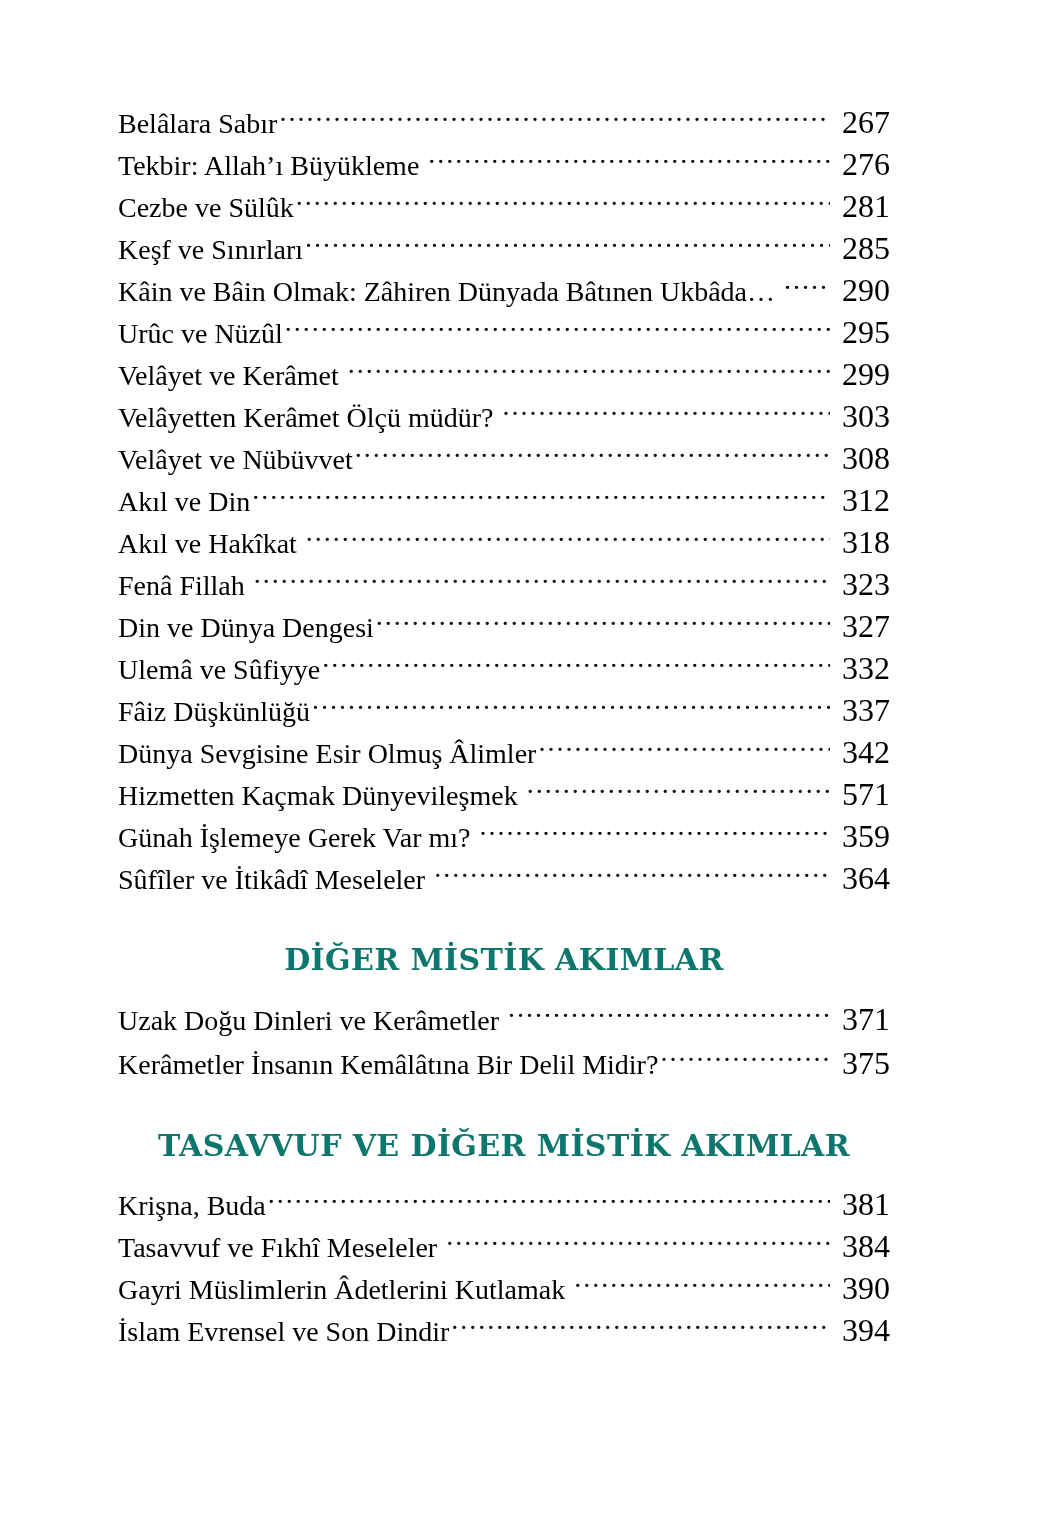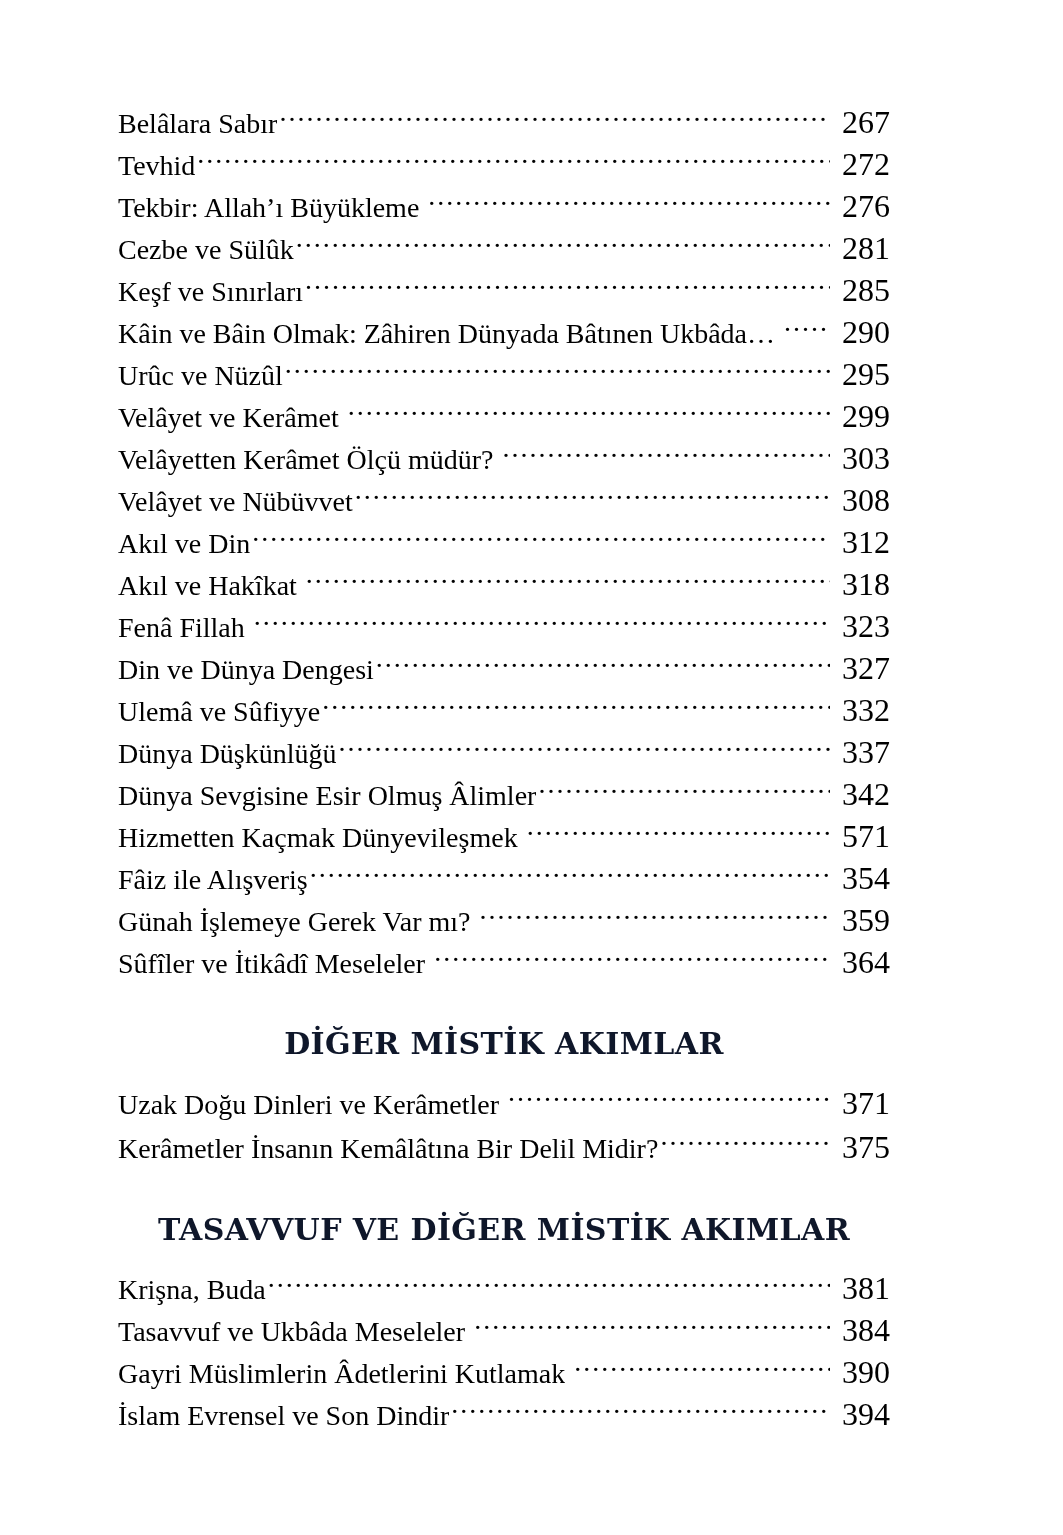--- a/index.html
+++ b/index.html
@@ -88,42 +88,37 @@
   }
 
   
   .section-heading {
     text-align: center;
     font-family: "DejaVu Serif", "Liberation Serif", serif;
     font-weight: 700;
     font-size: 30px;
     letter-spacing: 0.4px;
     line-height: 1;
-    color: #0f172a;
+    color: #0f766e;
     white-space: nowrap;
   }
 
   .spacer-before-heading { height: 46px; }
   .spacer-after-heading  { height: 22px; }
 </style>
 </head>
 <body>
 
 <div class="page">
   <div class="toc" id="toc-root">
       <div class="toc-entry">
         <span class="entry-title">Belâlara Sabır</span>
         <span class="leader"></span>
         <span class="entry-page">267</span>
       </div>
-      <div class="toc-entry">
-        <span class="entry-title">Tevhid</span>
-        <span class="leader"></span>
-        <span class="entry-page">272</span>
-      </div>
       <div class="toc-entry gap">
         <span class="entry-title">Tekbir: Allah’ı Büyükleme</span>
         <span class="leader"></span>
         <span class="entry-page">276</span>
       </div>
       <div class="toc-entry">
         <span class="entry-title">Cezbe ve Sülûk</span>
         <span class="leader"></span>
         <span class="entry-page">281</span>
       </div>
@@ -176,38 +171,33 @@
         <span class="entry-title">Din ve Dünya Dengesi</span>
         <span class="leader"></span>
         <span class="entry-page">327</span>
       </div>
       <div class="toc-entry">
         <span class="entry-title">Ulemâ ve Sûfiyye</span>
         <span class="leader"></span>
         <span class="entry-page">332</span>
       </div>
       <div class="toc-entry">
-        <span class="entry-title">Dünya Düşkünlüğü</span>
+        <span class="entry-title">Fâiz Düşkünlüğü</span>
         <span class="leader"></span>
         <span class="entry-page">337</span>
       </div>
       <div class="toc-entry">
         <span class="entry-title">Dünya Sevgisine Esir Olmuş Âlimler</span>
         <span class="leader"></span>
         <span class="entry-page">342</span>
       </div>
       <div class="toc-entry gap">
         <span class="entry-title">Hizmetten Kaçmak Dünyevileşmek</span>
         <span class="leader"></span>
         <span class="entry-page">571</span>
-      </div>
-      <div class="toc-entry">
-        <span class="entry-title">Fâiz ile Alışveriş</span>
-        <span class="leader"></span>
-        <span class="entry-page">354</span>
       </div>
       <div class="toc-entry gap">
         <span class="entry-title">Günah İşlemeye Gerek Var mı?</span>
         <span class="leader"></span>
         <span class="entry-page">359</span>
       </div>
       <div class="toc-entry gap">
         <span class="entry-title">Sûfîler ve İtikâdî Meseleler</span>
         <span class="leader"></span>
         <span class="entry-page">364</span>
@@ -227,21 +217,21 @@
       </div>
       <div class="spacer-before-heading"></div>
       <div class="section-heading">TASAVVUF VE DİĞER MİSTİK AKIMLAR</div>
       <div class="spacer-after-heading"></div>
       <div class="toc-entry">
         <span class="entry-title">Krişna, Buda</span>
         <span class="leader"></span>
         <span class="entry-page">381</span>
       </div>
       <div class="toc-entry gap">
-        <span class="entry-title">Tasavvuf ve Ukbâda Meseleler</span>
+        <span class="entry-title">Tasavvuf ve Fıkhî Meseleler</span>
         <span class="leader"></span>
         <span class="entry-page">384</span>
       </div>
       <div class="toc-entry gap">
         <span class="entry-title">Gayri Müslimlerin Âdetlerini Kutlamak</span>
         <span class="leader"></span>
         <span class="entry-page">390</span>
       </div>
       <div class="toc-entry">
         <span class="entry-title">İslam Evrensel ve Son Dindir</span>

